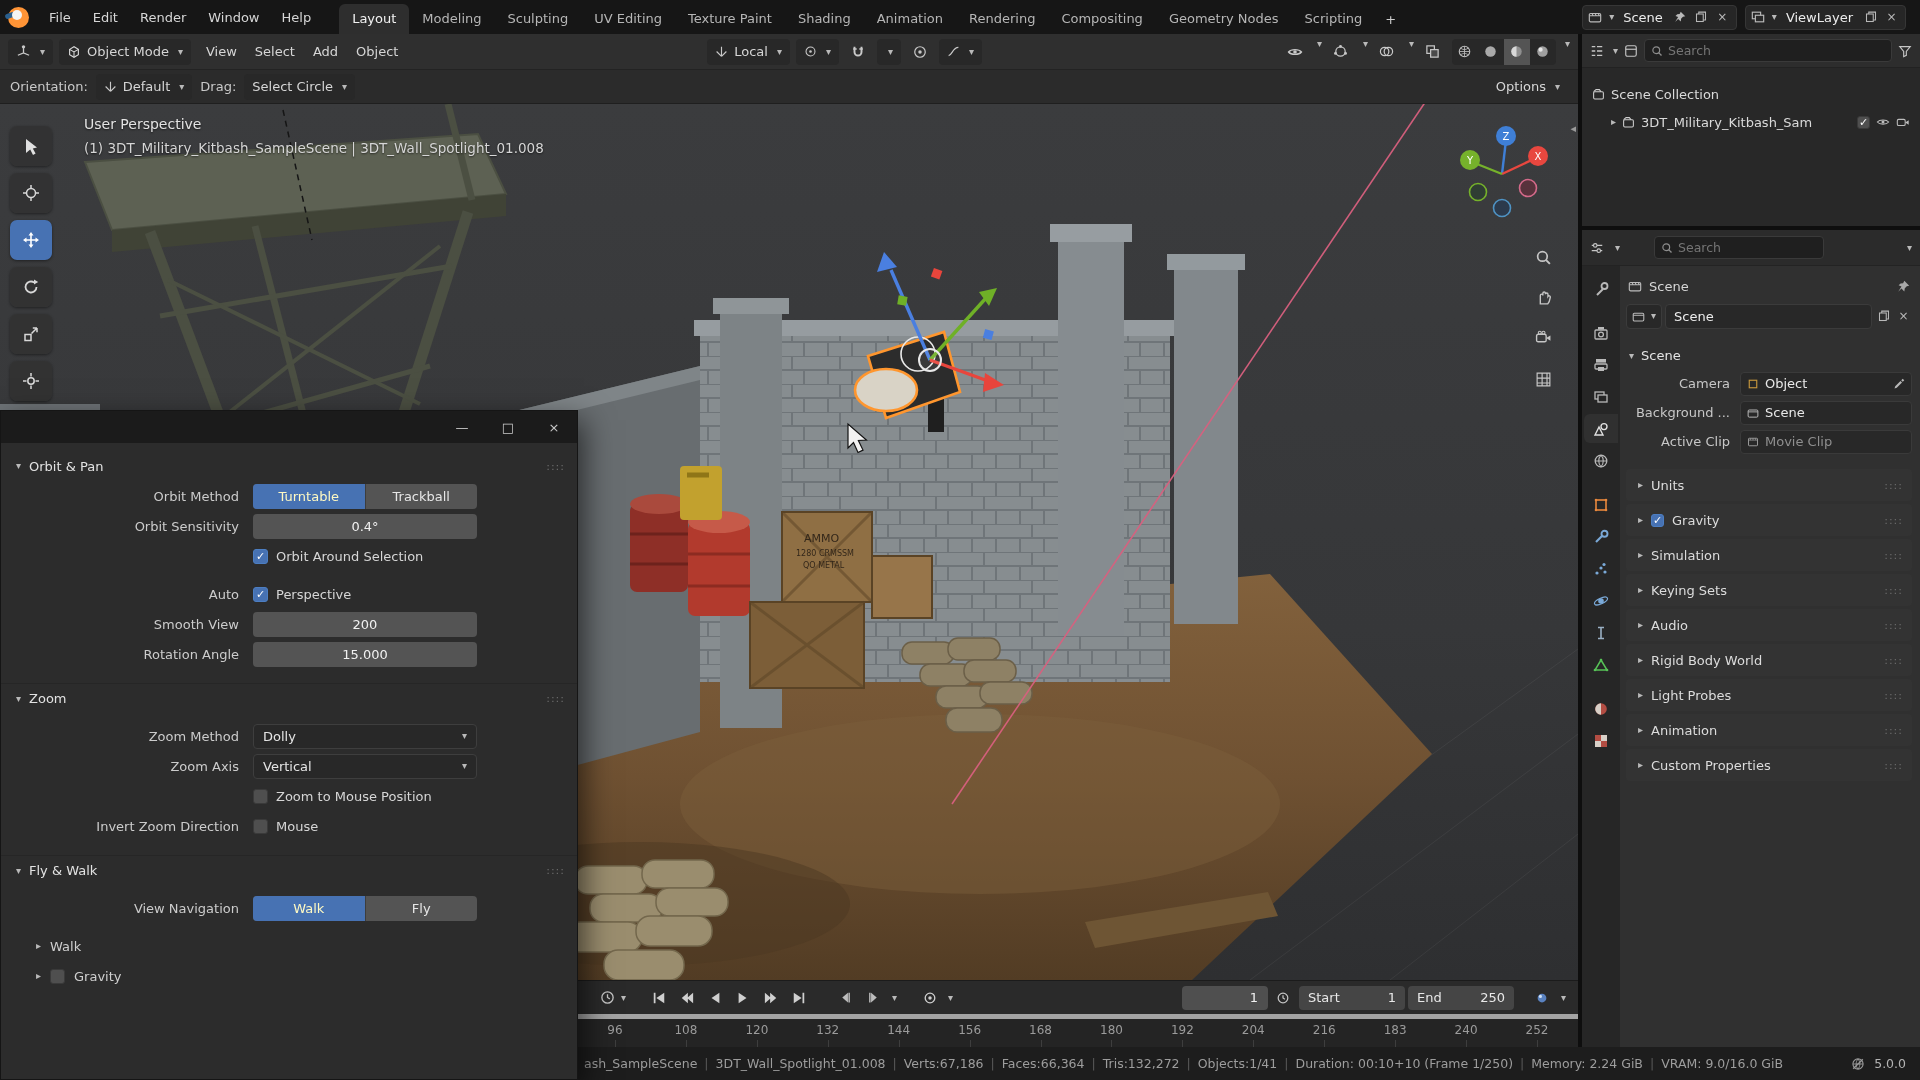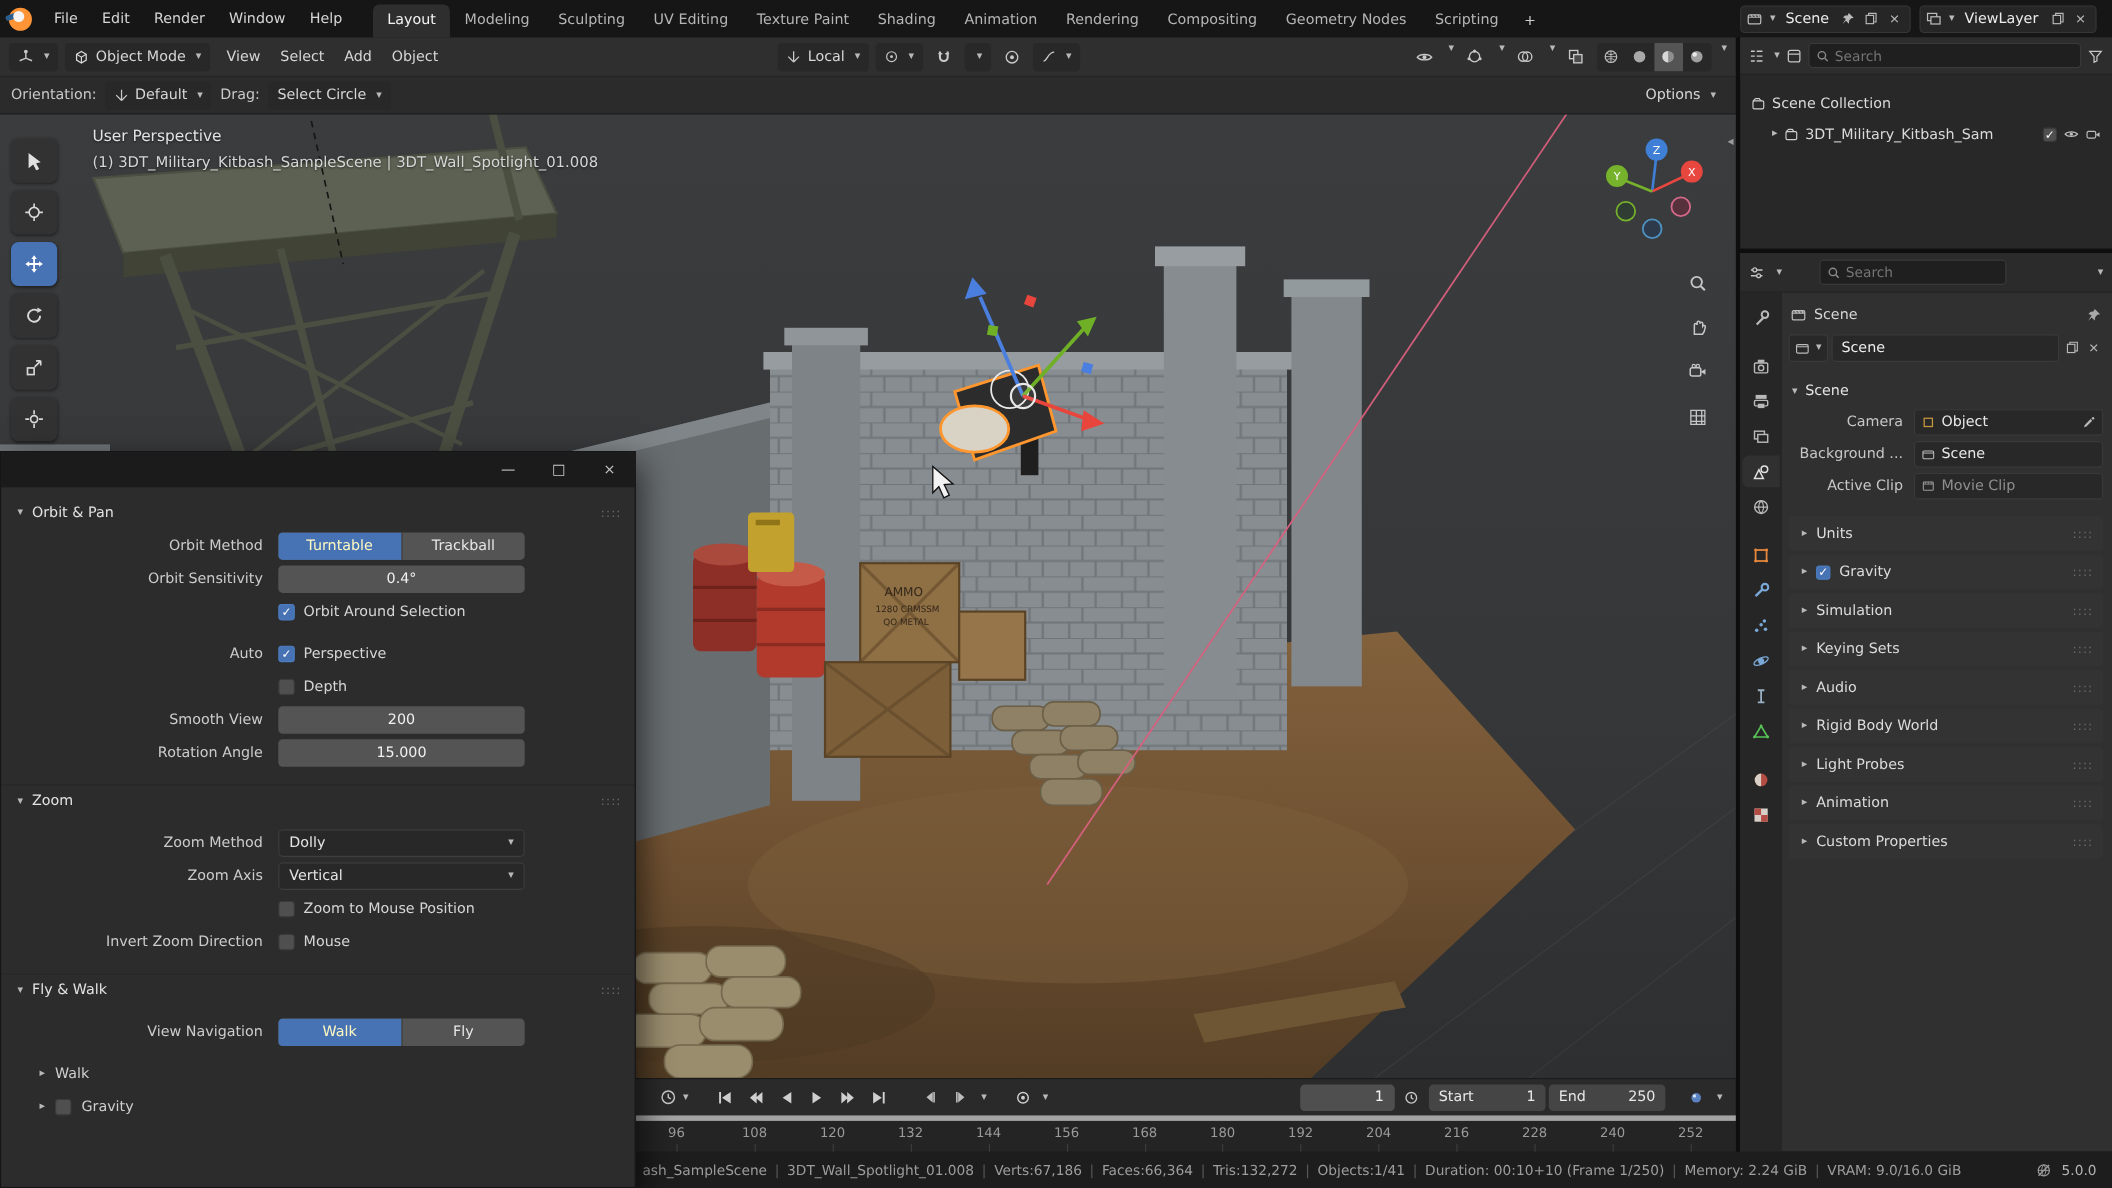--- a/index.html
+++ b/index.html
@@ -563,27 +563,20 @@
     </div>
     <div class="gap8"></div>
     <div class="frow">
       <span class="flabel">Auto</span>
       <div class="fctrl">
         <span class="chk on">✓</span>
         <span>Perspective</span>
       </div>
     </div>
     <div class="frow">
-      <span class="flabel"></span>
-      <div class="fctrl">
-        <span class="chk"></span>
-        <span>Depth</span>
-      </div>
-    </div>
-    <div class="frow">
       <span class="flabel">Smooth View</span>
       <div class="numf">200</div>
     </div>
     <div class="frow">
       <span class="flabel">Rotation Angle</span>
       <div class="numf">15.000</div>
     </div>
     <div class="gap14"></div>
     <div class="sechdr">
       <span class="ddar">▾</span>
@@ -1055,21 +1048,21 @@
       <span class="rf">108</span>
       <span class="rf">120</span>
       <span class="rf">132</span>
       <span class="rf">144</span>
       <span class="rf">156</span>
       <span class="rf">168</span>
       <span class="rf">180</span>
       <span class="rf">192</span>
       <span class="rf">204</span>
       <span class="rf">216</span>
-      <span class="rf">228</span>
+      <span class="rf">183</span>
       <span class="rf">240</span>
       <span class="rf">252</span>
     </div>
   </div>
 </div>
 
 <div id="statusbar">
   <span class="sbi">ash_SampleScene</span>
   <span class="sbi">3DT_Wall_Spotlight_01.008</span>
   <span class="sbi">Verts:67,186</span>

